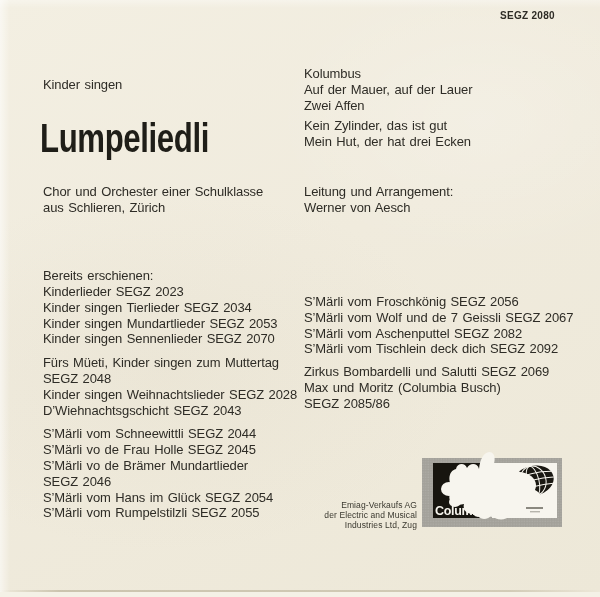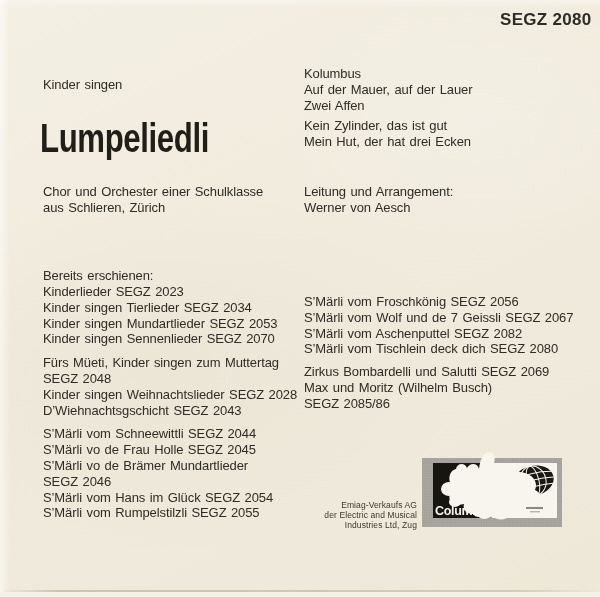--- a/index.html
+++ b/index.html
@@ -19,21 +19,21 @@
   .sleeve::before{
     content:"";position:absolute;inset:0;pointer-events:none;
     background:
       linear-gradient(to right,rgba(255,255,255,.55),rgba(255,255,255,0) 10px),
       linear-gradient(to bottom,rgba(255,255,255,.35),rgba(255,255,255,0) 8px),
       radial-gradient(420px 260px at 28% 62%,rgba(196,186,158,.10),rgba(0,0,0,0) 70%),
       radial-gradient(300px 200px at 80% 20%,rgba(255,255,255,.18),rgba(0,0,0,0) 70%);
   }
   .abs{position:absolute;white-space:nowrap;}
   .body-text{font-size:13px;line-height:15.8px;letter-spacing:-.1px;word-spacing:1px;}
-  .small-caps-num{font-weight:bold;font-size:17px;letter-spacing:.3px;}
+  .small-caps-num{font-weight:bold;font-size:10px;letter-spacing:.3px;}
   .title{
     font-weight:bold;font-size:41px;line-height:1;
     letter-spacing:-.5px;color:#1f1e18;
     transform:scaleX(.76);transform-origin:left top;
   }
   .group{margin:0 0 8px 0;}
   .group:last-child{margin-bottom:0;}
   .group div{white-space:nowrap;}
   .distributor{
     font-size:8.5px;line-height:10px;letter-spacing:.1px;
@@ -104,25 +104,25 @@
       <div>S’Märli vom Hans im Glück SEGZ 2054</div>
       <div>S’Märli vom Rumpelstilzli SEGZ 2055</div>
     </div>
   </div>
 
   <div class="abs body-text" style="left:304px;top:294px;">
     <div class="group" style="margin-bottom:7px;">
       <div>S’Märli vom Froschkönig SEGZ 2056</div>
       <div>S’Märli vom Wolf und de 7 Geissli SEGZ 2067</div>
       <div>S’Märli vom Aschenputtel SEGZ 2082</div>
-      <div>S’Märli vom Tischlein deck dich SEGZ 2080</div>
+      <div>S’Märli vom Tischlein deck dich SEGZ 2092</div>
     </div>
     <div class="group">
       <div>Zirkus Bombardelli und Salutti SEGZ 2069</div>
-      <div>Max und Moritz (Wilhelm Busch)</div>
+      <div>Max und Moritz (Columbia Busch)</div>
       <div>SEGZ 2085/86</div>
     </div>
   </div>
 
   <div class="abs distributor" style="left:304px;top:500px;width:113px;">
     <div>Emiag-Verkaufs AG</div>
     <div>der Electric and Musical</div>
     <div>Industries Ltd, Zug</div>
   </div>
 

